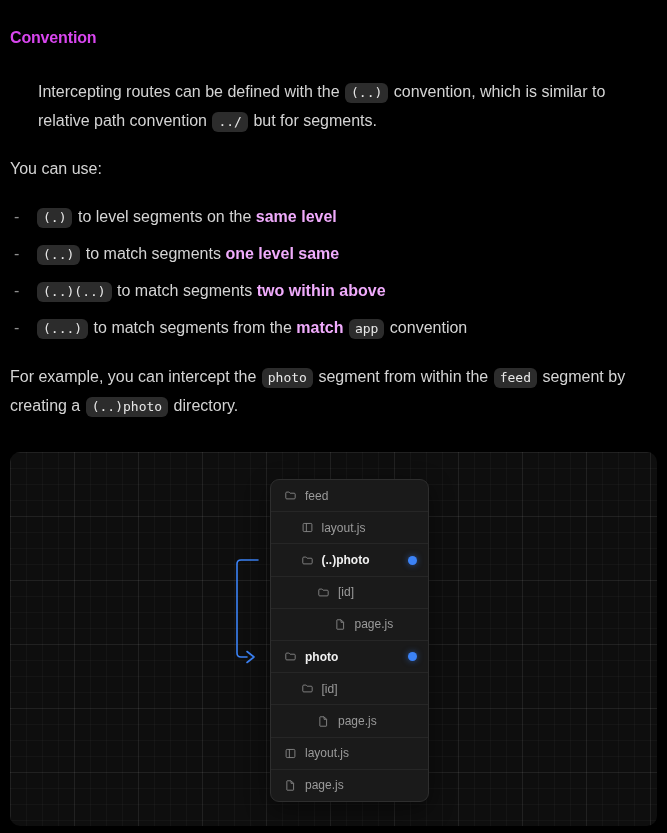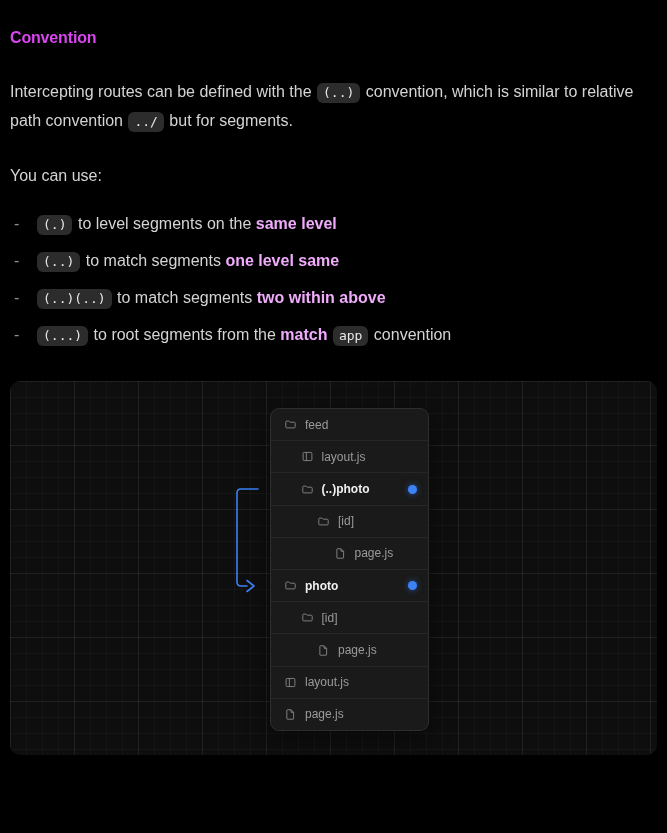--- a/index.html
+++ b/index.html
@@ -14,22 +14,22 @@
   .content { padding: 0 10px; }
 
   .page-title {
     margin: 24px 0 0;
     font-size: 16px; line-height: 28px;
     font-weight: 700; color: #d946ef;
     letter-spacing: -0.01em;
   }
 
   p { margin: 0; font-size: 16px; line-height: 28px; color: #d4d4d4; }
-  .p-intro   { margin-top: 26px; }
-  .p-usage   { margin-top: 26px; }
+  .p-intro   { margin-top: 26px; margin-left: 28px; }
+  .p-usage   { margin-top: 19px; }
   .p-example { margin-top: 20px; }
 
   b, strong { color: #f0abfc; font-weight: 700; }
 
   code.chip {
     font-family: "DejaVu Sans Mono", "Liberation Mono", monospace;
     font-size: 13px;
     background: #2c2c2c;
     color: #e8e8e8;
     border-radius: 6px;
@@ -131,23 +131,24 @@
   <h1 class="page-title">Convention</h1>
 
   <p class="p-intro"><span>Intercepting routes can be defined with the </span><code class="chip">(..)</code><span> convention, which is similar to relative path convention </span><code class="chip">../</code><span> but for segments.</span></p>
 
   <p class="p-usage">You can use:</p>
 
   <ul class="conv-list">
     <li><span class="dash">-</span><code class="chip">(.)</code><span> to level segments on the </span><b>same level</b><span></span></li>
     <li><span class="dash">-</span><code class="chip">(..)</code><span> to match segments </span><b>one level same</b><span></span></li>
     <li><span class="dash">-</span><code class="chip">(..)(..)</code><span> to match segments </span><b>two within above</b><span></span></li>
-    <li><span class="dash">-</span><code class="chip">(...)</code><span> to root segments from the </span><b>match</b><span> </span><code class="chip">app</code><span> convention</span></li>
+    <li><span class="dash">-</span><code class="chip">(...)</code><span> to match segments from the </span><b>match</b><span> </span><code class="chip">app</code><span> convention</span></li>
   </ul>
 
+  <p class="p-example"><span>For example, you can intercept the </span><code class="chip">photo</code><span> segment from within the </span><code class="chip">feed</code><span> segment by creating a </span><code class="chip">(..)photo</code><span> directory.</span></p>
 
   <div class="diagram">
 
     <svg class="arrow-svg" viewBox="0 0 647 374">
       <path d="M248 108 H231 Q227 108 227 112 V201 Q227 205 231 205 H237" fill="none" stroke="currentColor" stroke-width="1.6" stroke-linecap="round" stroke-linejoin="round"></path>
       <path d="M237 199.5 L244 205 L237 210.5" fill="none" stroke="currentColor" stroke-width="1.6" stroke-linecap="round" stroke-linejoin="round"></path>
     </svg>
 
     <div class="tree-card">
         <div class="tree-row" style="padding-left: 13px;">

